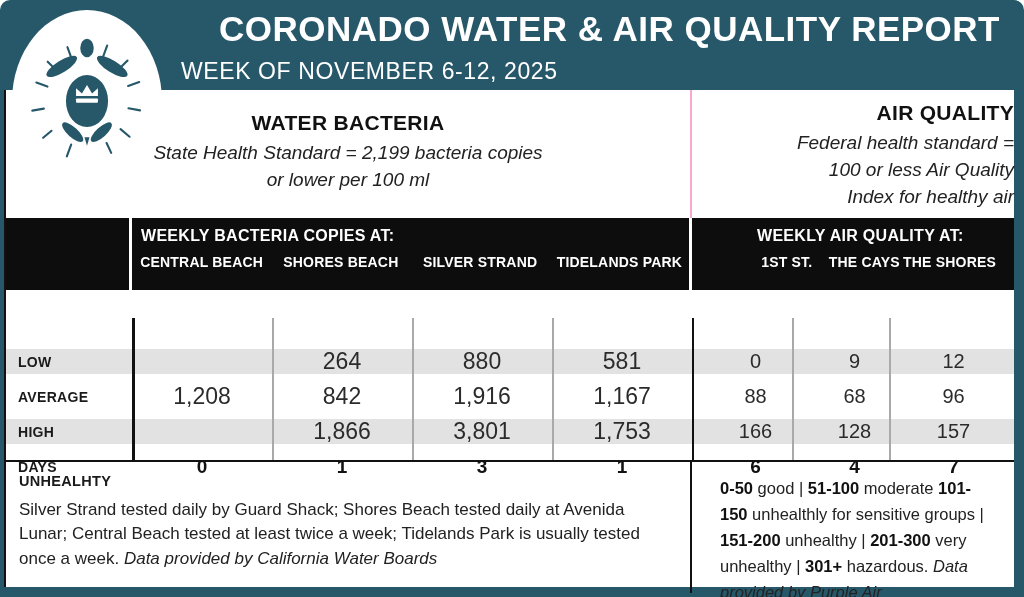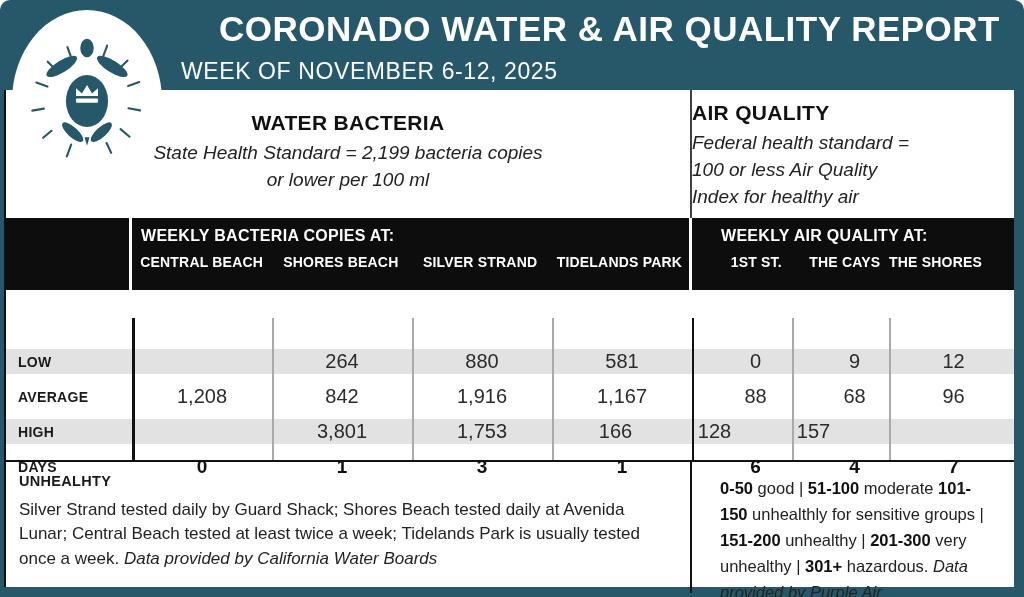--- a/index.html
+++ b/index.html
@@ -11,49 +11,49 @@
   .hdr-title{position:absolute;left:170px;top:9px;width:830px;text-align:right;
     font-size:35px;font-weight:800;color:#fff;letter-spacing:.5px;white-space:nowrap;}
   .hdr-week{position:absolute;left:181px;top:58px;font-size:23px;font-weight:400;color:#fff;letter-spacing:.6px;}
   .logo-circle{position:absolute;left:12px;top:10px;width:150px;height:182px;background:#fff;
     border-radius:50%;z-index:5;display:flex;align-items:center;justify-content:center;}
   .logo-circle svg{width:128px;height:160px;}
   
   .content{position:absolute;left:4px;top:90px;width:1010px;height:497px;background:#fff;border-left:2px solid #111;}
   
   .sect-row{display:flex;height:128px;}
-  .sect-left{width:686px;border-right:2px solid #404040;padding-top:21px;text-align:center;}
-  .sect-right{flex:1;padding-top:11px;text-align:left;}
+  .sect-left{width:686px;border-right:2px solid #f9a8d4;padding-top:21px;text-align:center;}
+  .sect-right{flex:1;padding-top:11px;text-align:right;}
   .sect-title{font-size:21px;font-weight:800;letter-spacing:.3px;color:#111;}
   .sect-std{font-style:italic;font-size:19px;line-height:27px;color:#222;margin-top:4px;}
   
   .band{display:flex;height:72px;background:#0d0d0d;color:#fff;}
   .band-left{width:686px;border-right:3px solid #fff;display:flex;}
   .band-label-cell{width:126px;border-right:3px solid #fff;}
   .band-main{flex:1;padding-top:9px;}
   .band-title{font-size:16px;font-weight:800;letter-spacing:.3px;padding-left:9px;}
   .band-cols{display:flex;margin-top:9px;}
   .band-col{flex:1;text-align:center;font-size:14px;font-weight:800;letter-spacing:.2px;white-space:nowrap;}
-  .band-right{flex:1;padding:9px 22px 0 20px;}
+  .band-right{flex:1;padding:9px 8px 0 20px;margin-left:36px;}
   .band-cols-r{display:flex;margin-top:9px;padding-right:10px;}
   
   .table-band{position:relative;height:144px;border-bottom:2px solid #111;margin-top:28px;}
   .vline{position:absolute;top:0;bottom:0;}
   .vl-label{left:126px;width:3px;background:#111;}
   .vl-a{left:266px;width:1.5px;background:#a9a9a9;}
   .vl-b{left:406px;width:1.5px;background:#a9a9a9;}
   .vl-c{left:546px;width:1.5px;background:#a9a9a9;}
   .vl-div{left:686px;width:2px;background:#111;}
   .vl-d{left:786px;width:1.5px;background:#a9a9a9;}
   .vl-e{left:883px;width:1.5px;background:#a9a9a9;}
   .t-spacer{height:26px;}
   .t-row{height:35px;display:flex;align-items:center;}
   .t-row.stripe{background:linear-gradient(#fff 5px,#e2e2e2 5px,#e2e2e2 30px,#fff 30px);}
   .t-label{width:126px;padding-left:12px;font-size:14px;font-weight:800;letter-spacing:.3px;}
-  .t-cell{width:140px;text-align:center;font-size:20px;color:#2b2b2b;}
+  .t-cell{width:140px;text-align:center;font-size:23px;color:#2b2b2b;}
   .t-gap{width:14px;}
   .t-cell-r{width:99px;text-align:center;font-size:20px;color:#2b2b2b;}
   .t-row.days .t-cell,.t-row.days .t-cell-r{font-size:19px;font-weight:800;color:#111;}
   
   .footer-band{display:flex;height:131px;}
   .foot-left{width:686px;border-right:2px solid #111;padding:11px 18px 0 13px;}
   .foot-head{font-size:14.5px;font-weight:800;letter-spacing:.3px;}
   .foot-body{margin-top:9px;width:652px;font-size:17px;line-height:1.43;color:#222;}
   .foot-body i,.legend i{font-style:italic;}
   .foot-right{flex:1;padding:13px 18px 0 28px;font-size:16.5px;line-height:1.58;color:#222;}
@@ -174,20 +174,21 @@
         <div class="t-cell">1,167</div>
         <div class="t-gap"></div>
         <div class="t-cell-r">88</div>
         <div class="t-cell-r">68</div>
         <div class="t-cell-r">96</div>
       </div>
 
       <div class="t-row stripe">
         <div class="t-label">HIGH</div>
         <div class="t-cell"></div>
+        <div class="t-cell">1,866</div>
         <div class="t-cell">3,801</div>
         <div class="t-cell">1,753</div>
         <div class="t-gap"></div>
         <div class="t-cell-r">166</div>
         <div class="t-cell-r">128</div>
         <div class="t-cell-r">157</div>
       </div>
 
       <div class="t-row days">
         <div class="t-label">DAYS</div>

